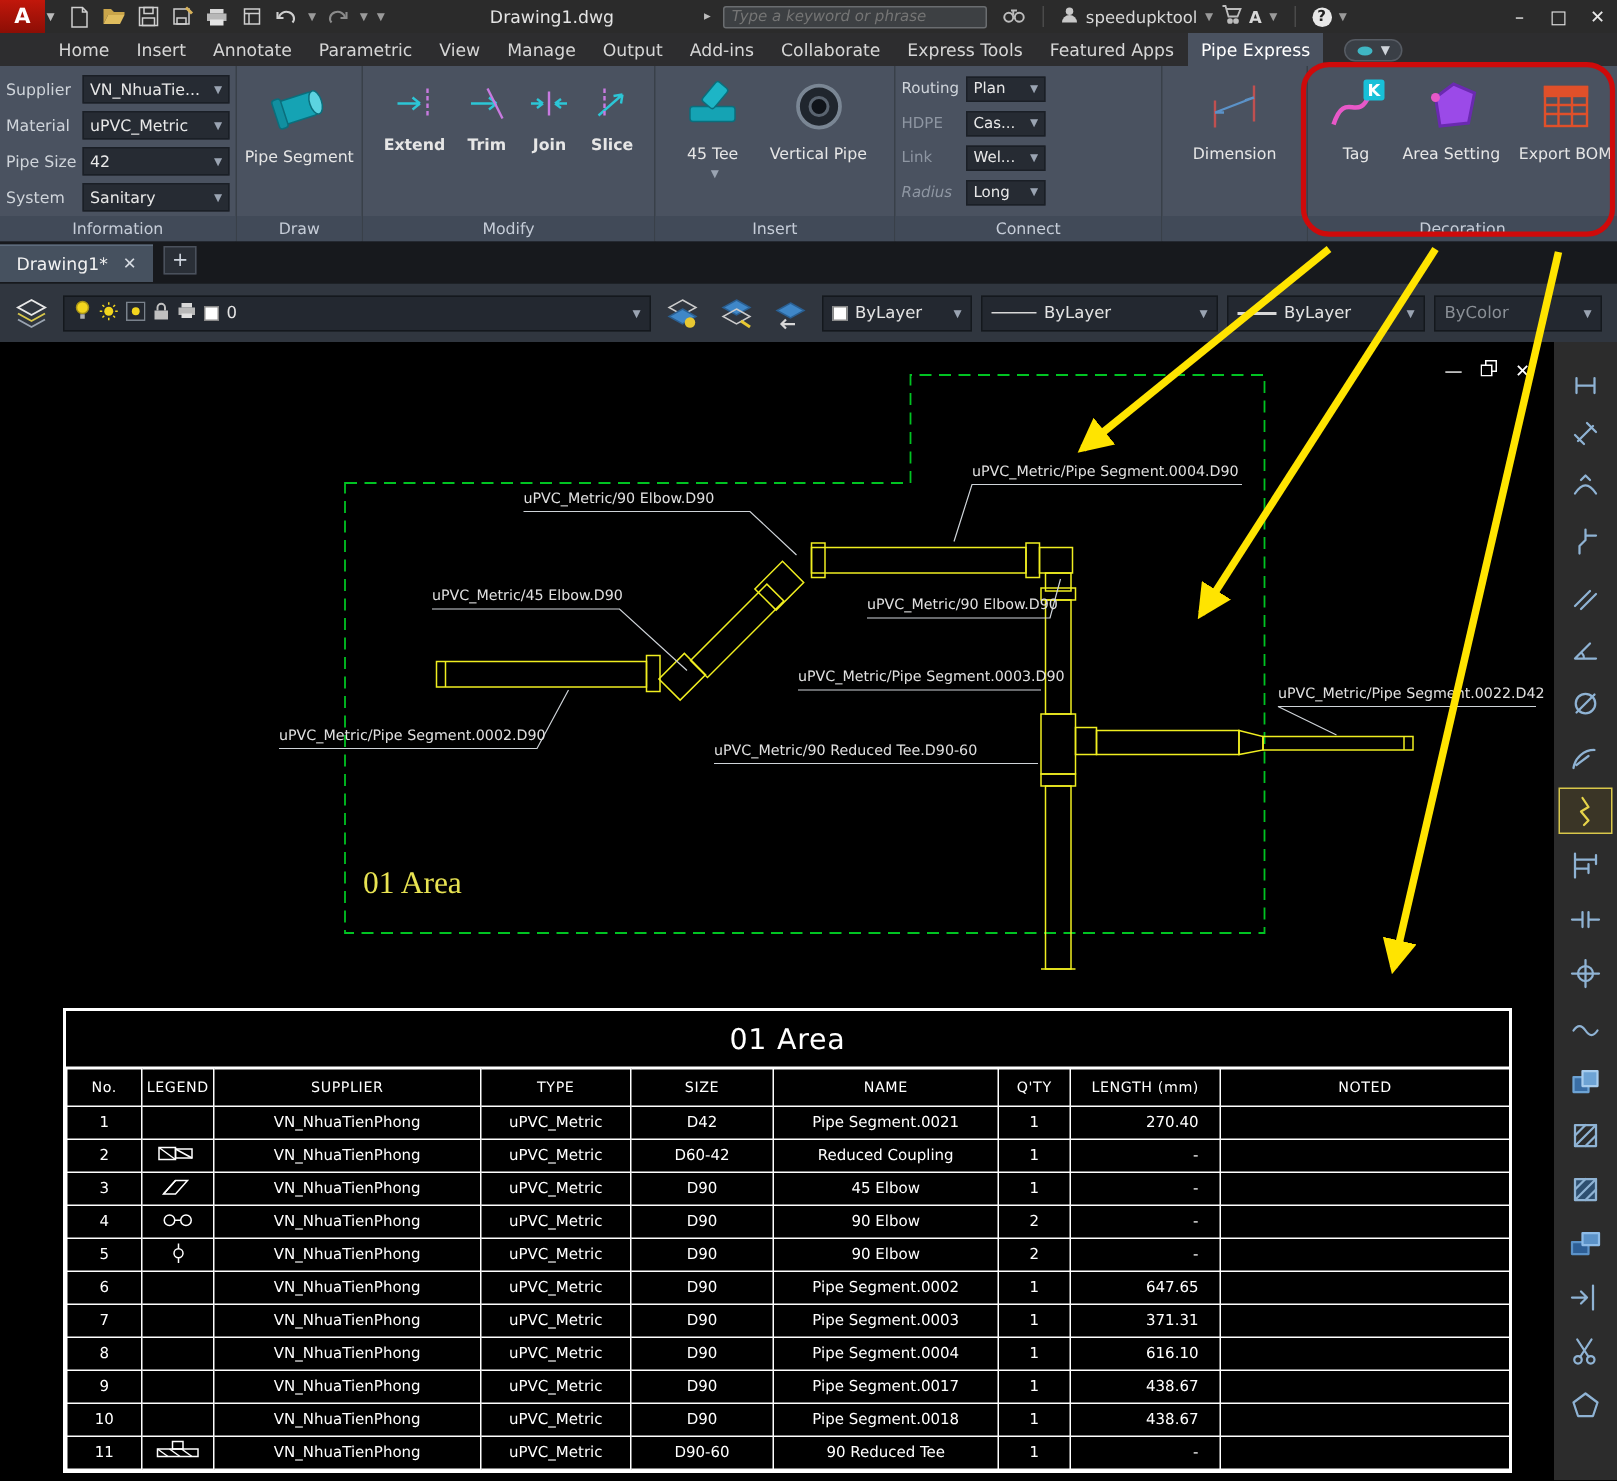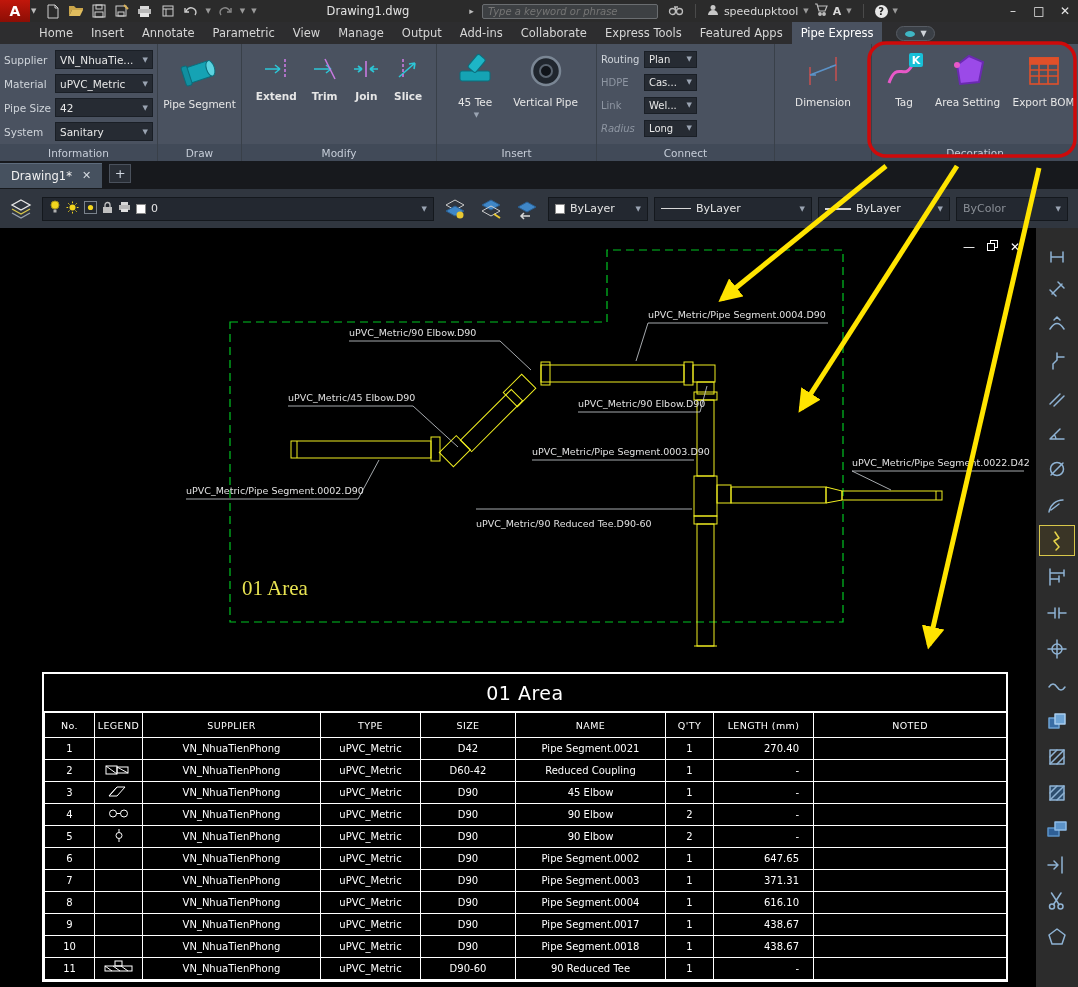--- a/index.html
+++ b/index.html
@@ -553,21 +553,21 @@
       </g>
     </svg>
 
     <span class="cad-label" style="left:349px;top:99px;">uPVC_Metric/90 Elbow.D90</span>
     <span class="cad-label" style="left:648px;top:81px;">uPVC_Metric/Pipe Segment.0004.D90</span>
     <span class="cad-label" style="left:288px;top:164px;">uPVC_Metric/45 Elbow.D90</span>
     <span class="cad-label" style="left:578px;top:170px;">uPVC_Metric/90 Elbow.D90</span>
     <span class="cad-label" style="left:532px;top:218px;">uPVC_Metric/Pipe Segment.0003.D90</span>
     <span class="cad-label" style="left:852px;top:229px;">uPVC_Metric/Pipe Segment.0022.D42</span>
     <span class="cad-label" style="left:186px;top:257px;">uPVC_Metric/Pipe Segment.0002.D90</span>
-    <span class="cad-label" style="left:476px;top:267px;margin-top:23px;">uPVC_Metric/90 Reduced Tee.D90-60</span>
+    <span class="cad-label" style="left:476px;top:267px;">uPVC_Metric/90 Reduced Tee.D90-60</span>
 
     <span id="area-text">01 Area</span>
 
     <div id="dwg-controls">
       <span>—</span>
       <span><svg width="11" height="11" viewBox="0 0 11 11" fill="none" stroke="#fff">
             <rect x="3.5" y="0.5" width="7" height="7"></rect>
             <rect x="0.5" y="3.5" width="7" height="7" fill="#000"></rect>
           </svg></span>
       <span>✕</span>

